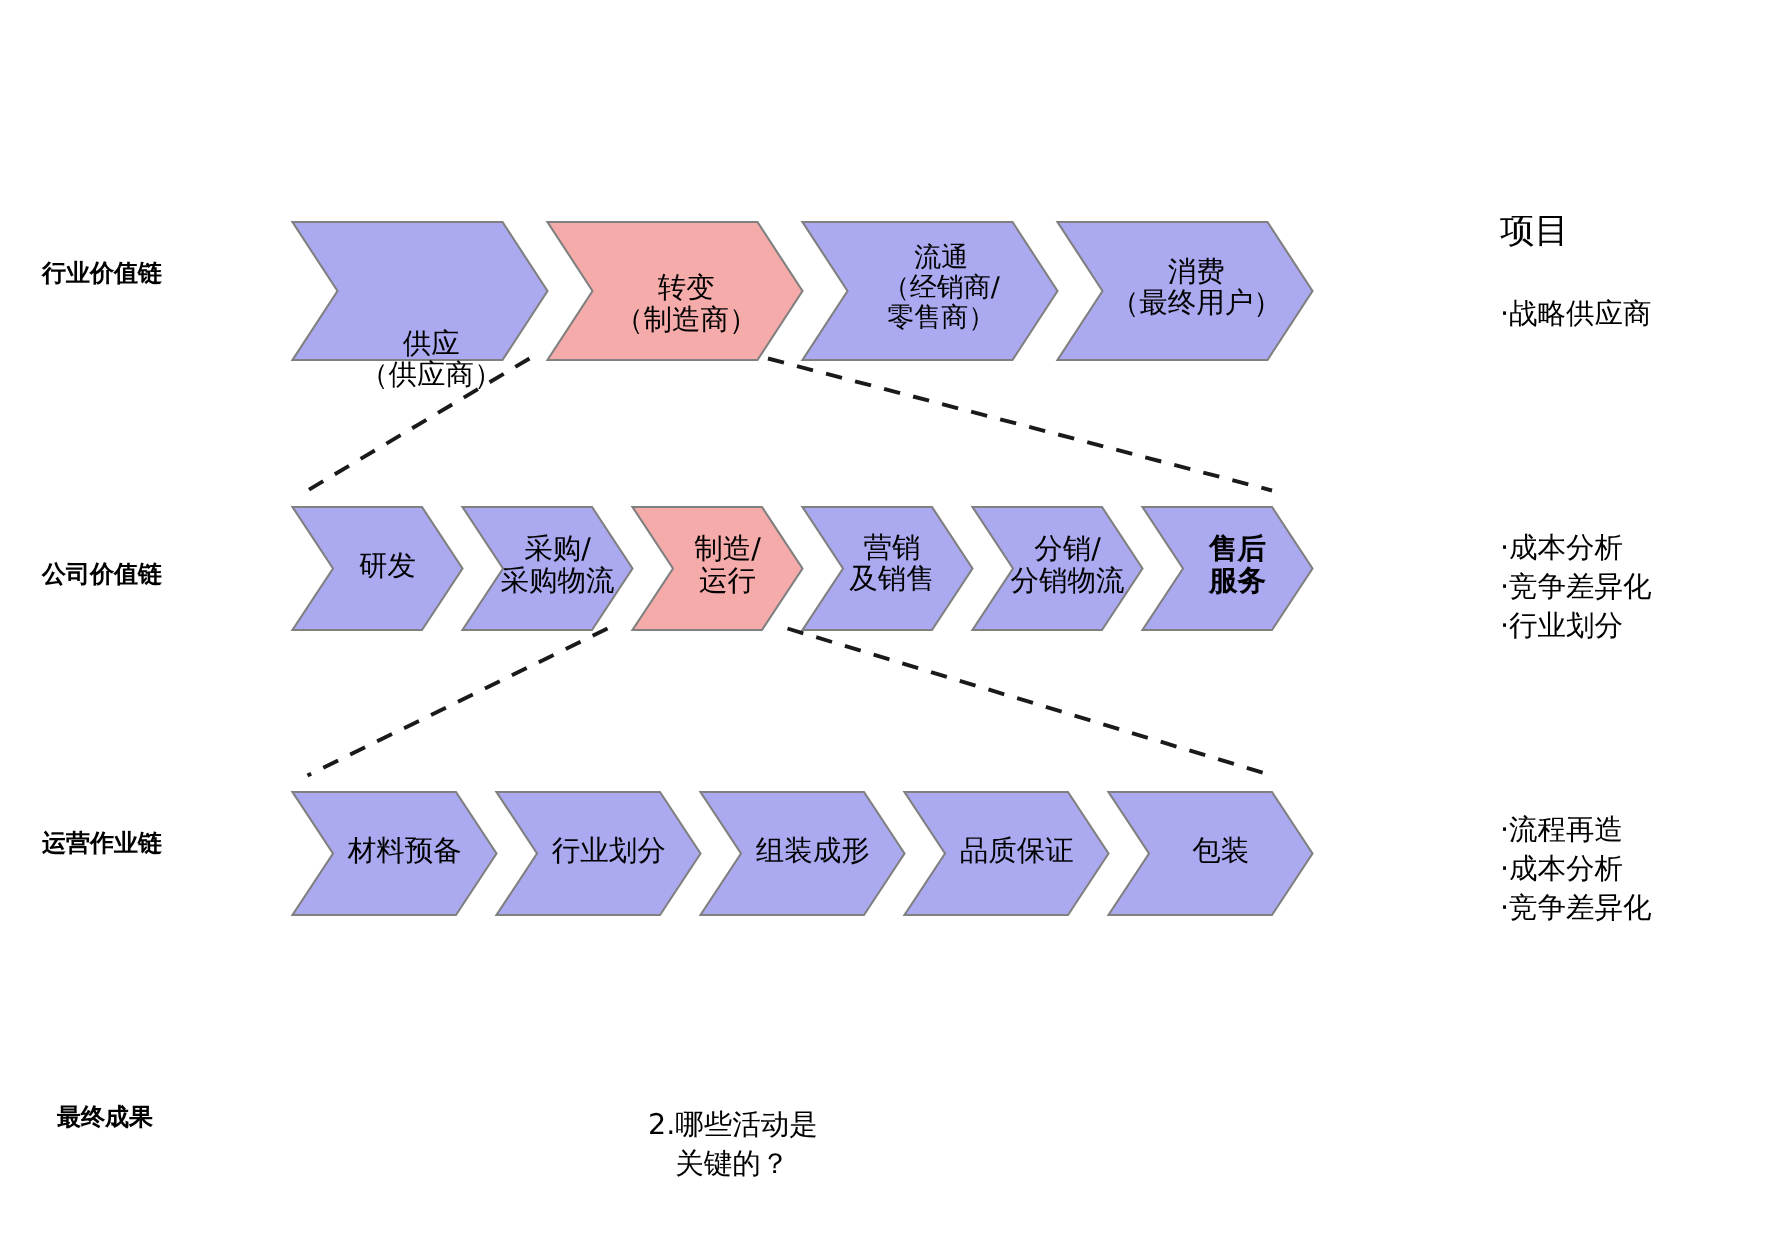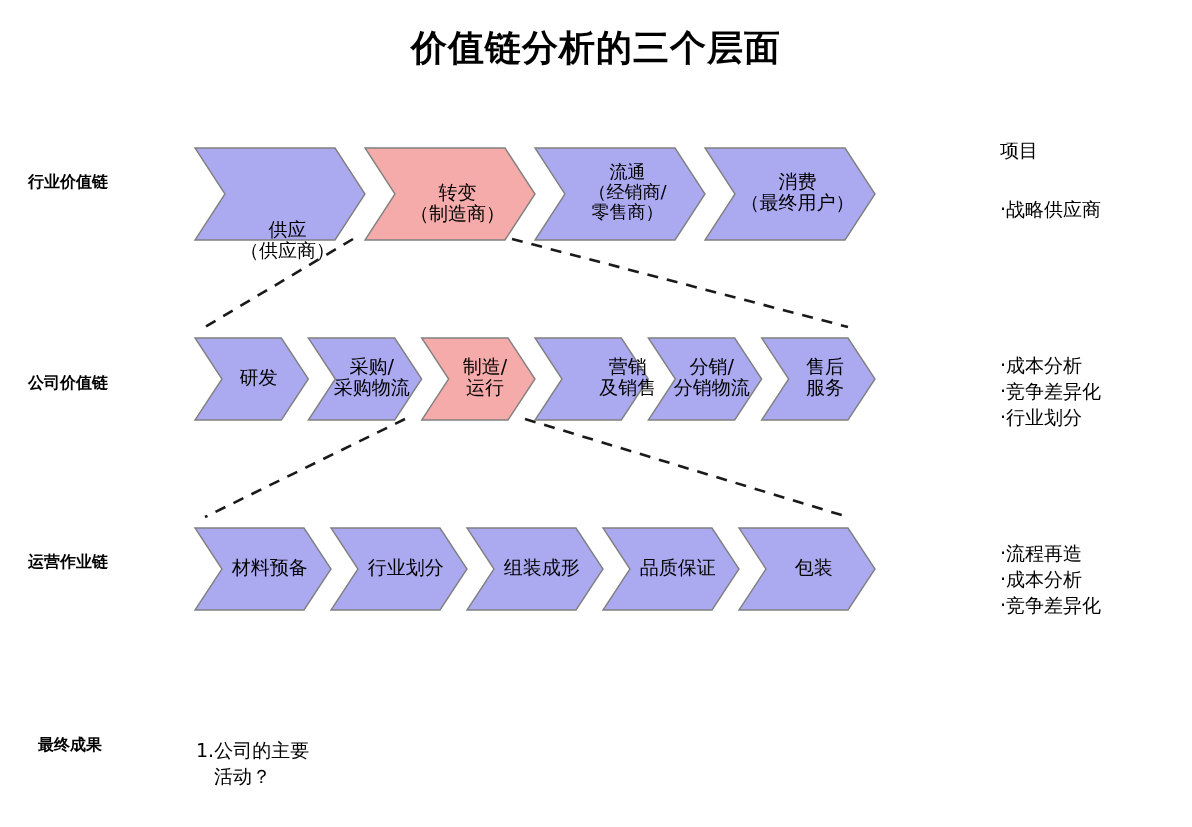--- a/index.html
+++ b/index.html
@@ -25,40 +25,39 @@
   .rowlabel.r4{left:38px;top:735px;}
 
   .cellText{
     position:absolute;text-align:center;line-height:1.12;
     font-size:19px;white-space:pre;pointer-events:none;
   }
   .cellText.small{font-size:18px;}
 
   .sidecol{position:absolute;left:1000px;font-size:19px;line-height:1.38;}
   .sidehead{
-    position:absolute;left:1000px;top:138px;font-size:19px;
+    position:absolute;left:1000px;top:138px;font-size:23px;
   }
   .side1{top:196px;}
   .side2{top:352px;}
   .side3{top:540px;}
   .side .li{white-space:nowrap;}
 
   .outcome{
     position:absolute;font-size:19px;line-height:1.35;white-space:pre;
   }
   .o1{left:196px;top:738px;}
   .o2{left:432px;top:738px;}
   .o3{left:638px;top:738px;}
 </style>
 </head>
 <body>
 
 <div id="canvas">
 
-  <div class="title">价值链分析的三个层面</div>
 
   <div class="rowlabel r1">行业价值链</div>
   <div class="rowlabel r2">公司价值链</div>
   <div class="rowlabel r3">运营作业链</div>
   <div class="rowlabel r4">最终成果</div>
 
   <svg class="chain" viewBox="0 0 1192 827">
     <g id="arrows">
         <polygon points="195,148 335,148 365,194 335,240 195,240 225,194" fill="#ABA9F0" stroke="#808080" stroke-width="1.4" stroke-linejoin="miter"></polygon>
         <polygon points="365,148 505,148 535,194 505,240 365,240 395,194" fill="#F5ABA9" stroke="#808080" stroke-width="1.4" stroke-linejoin="miter"></polygon>
@@ -92,25 +91,25 @@
       <div class="cellText small" style="left: 542.5px; width: 170px; top: 162px;">流通
 （经销商/
 零售商）</div>
       <div class="cellText" style="left: 712.5px; width: 170px; top: 171px;">消费
 （最终用户）</div>
       <div class="cellText" style="left: 201.75px; width: 113.333px; top: 366.5px;">研发</div>
       <div class="cellText" style="left: 315.083px; width: 113.333px; top: 356px;">采购/
 采购物流</div>
       <div class="cellText" style="left: 428.417px; width: 113.333px; top: 356px;">制造/
 运行</div>
-      <div class="cellText" style="left: 571px; width: 113.333px; top: 356px;">营销
+      <div class="cellText" style="left: 538px; width: 113.333px; top: 356px; font-family: Liberation Mono, monospace;">营销
 及销售</div>
       <div class="cellText" style="left: 655.083px; width: 113.333px; top: 356px;">分销/
 分销物流</div>
-      <div class="cellText" style="left: 768.417px; width: 113.333px; top: 356px;">售后
+      <div class="cellText" style="left: 768.417px; width: 113.333px; top: 356px; font-weight: bold;">售后
 服务</div>
       <div class="cellText" style="left: 201.75px; width: 136px; top: 556.5px;">材料预备</div>
       <div class="cellText" style="left: 337.75px; width: 136px; top: 556.5px;">行业划分</div>
       <div class="cellText" style="left: 473.75px; width: 136px; top: 556.5px;">组装成形</div>
       <div class="cellText" style="left: 609.75px; width: 136px; top: 556.5px;">品质保证</div>
       <div class="cellText" style="left: 745.75px; width: 136px; top: 556.5px;">包装</div>
     </div>
 
   <div class="sidehead">项目</div>
   <div class="sidecol side side1">
@@ -120,16 +119,16 @@
       <div class="li">·成本分析</div>
       <div class="li">·竞争差异化</div>
       <div class="li">·行业划分</div>
     </div>
   <div class="sidecol side side3">
       <div class="li">·流程再造</div>
       <div class="li">·成本分析</div>
       <div class="li">·竞争差异化</div>
     </div>
 
-  <div class="outcome o1">1.公司的主要
-   活动？</div>
+  <div class="outcome o2">2.哪些活动是
+   关键的？</div>
 
 </div>
 
 </body></html>

